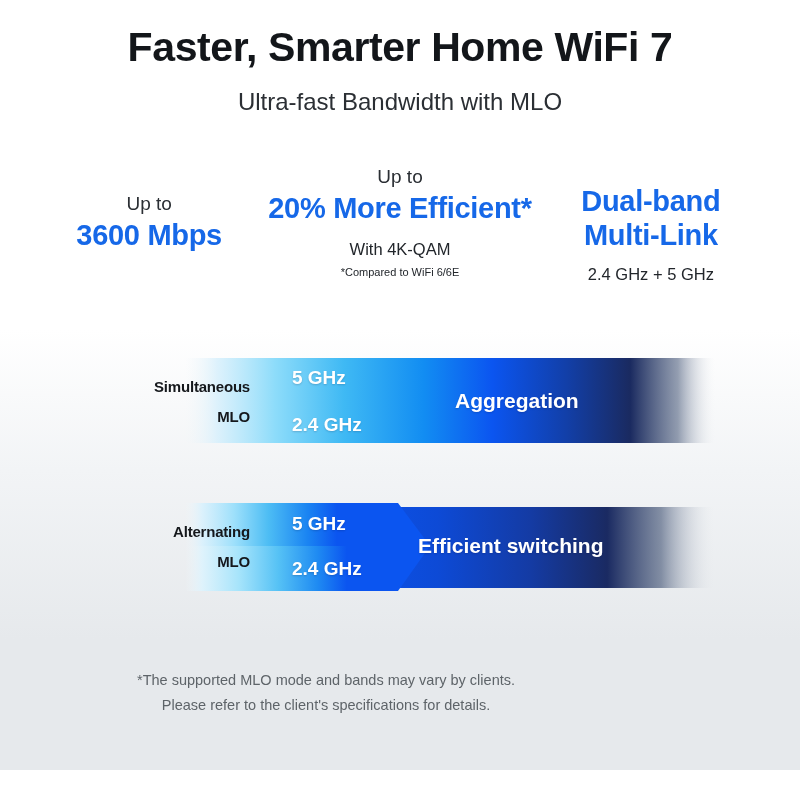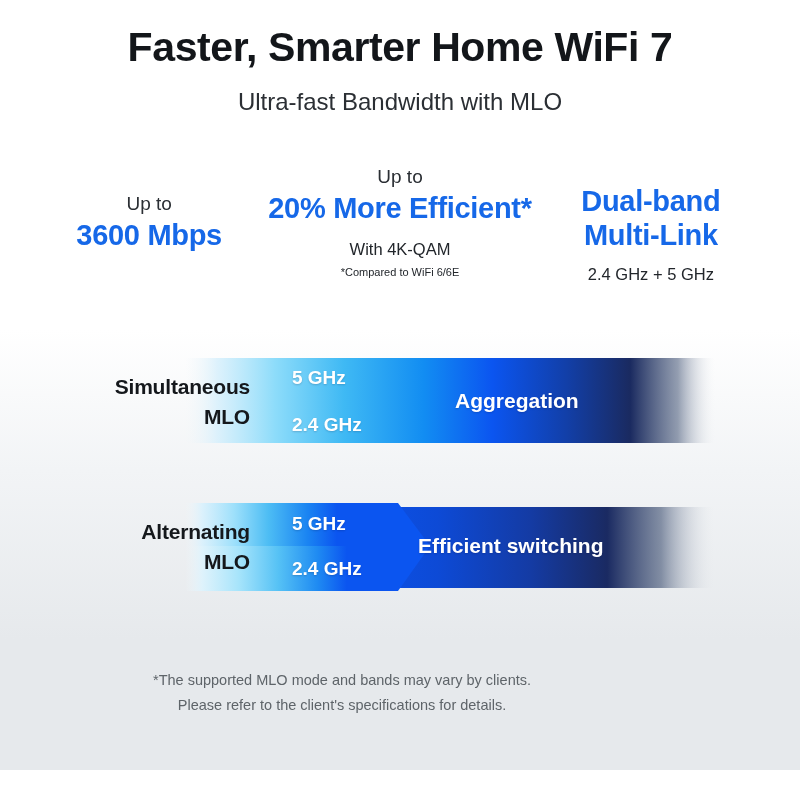--- a/index.html
+++ b/index.html
@@ -110,21 +110,21 @@
   }
   #mlo-row-1 { top: 350px; }
   #mlo-row-2 { top: 495px; }
 
   .mlo-label {
     position: absolute;
     left: 60px;
     top: 22px;
     width: 190px;
     text-align: right;
-    font-size: 21px;
+    font-size: 15px;
     font-weight: bold;
     color: #15181c;
     line-height: 30px;
     letter-spacing: -0.2px;
     z-index: 3;
   }
   .mlo-label .l2 {
     display: block;
   }
 
@@ -163,21 +163,20 @@
   
   .footnote {
     position: absolute;
     left: 0;
     top: 668px;
     width: 652px;
     text-align: center;
     font-size: 14.5px;
     color: #5e6469;
     line-height: 25px;
-    padding-left: 16px;
   }
   .footnote div { white-space: nowrap; }
 </style>
 </head>
 <body>
 
 <div id="page">
 
   <div class="header">
     <div class="title">Faster, Smarter Home WiFi 7</div>

